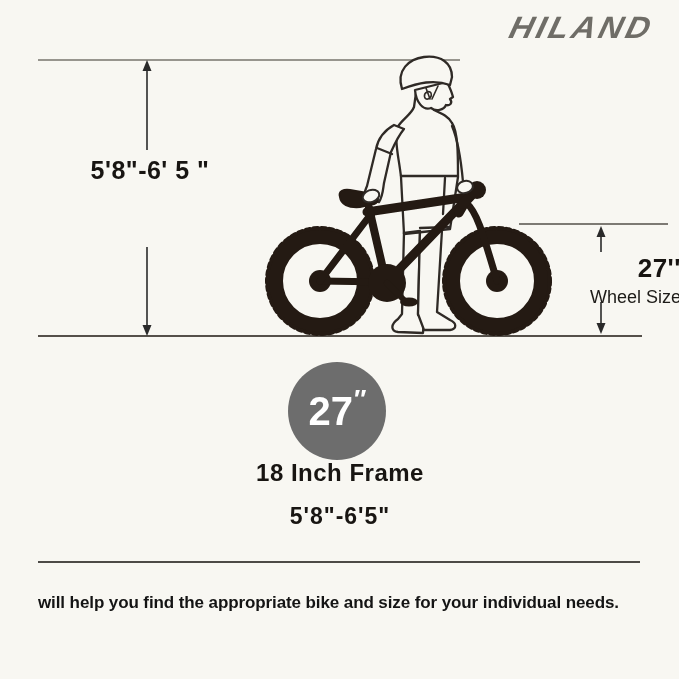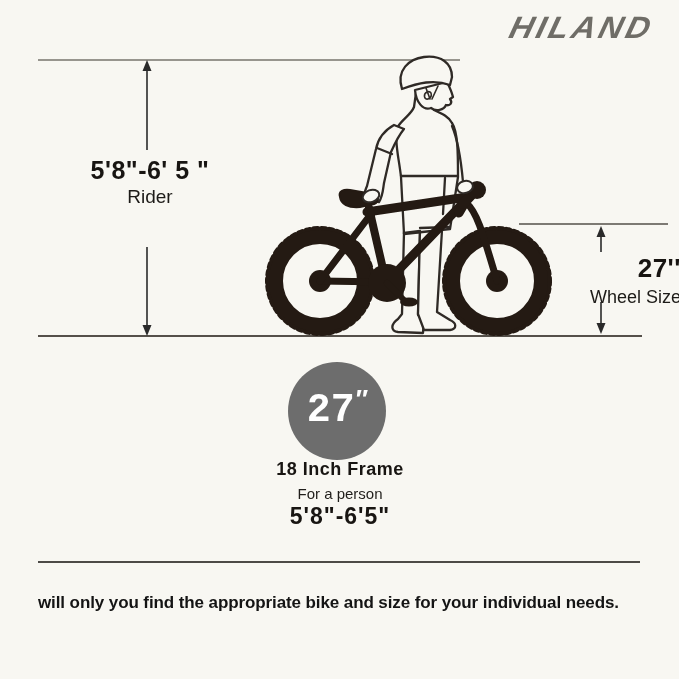--- a/index.html
+++ b/index.html
@@ -26,25 +26,25 @@
     position:absolute; left:557px; top:253px; width:124px; text-align:right;
   }
   .wheel-size-block .dim-value{font-size:26px;}
   .wheel-size-block .dim-label{font-size:18px; margin-top:2px;}
   .badge{
     position:absolute; left:288px; top:362px; width:98px; height:98px;
     border-radius:50%; background:#6d6d6d; color:#ffffff;
     display:flex; align-items:center; justify-content:center;
     font-weight:bold;
   }
-  .badge-number{font-size:40px; line-height:1;font-family:Liberation Mono, monospace;}
+  .badge-number{font-size:40px; line-height:1;}
   .badge-unit{font-size:26px; line-height:1; position:relative; top:-12px; left:1px;}
   .frame-title{
     position:absolute; left:190px; top:459px; width:300px; text-align:center;
-    font-size:18px; font-weight:bold; letter-spacing:0.5px;
+    font-size:24px; font-weight:bold; letter-spacing:0.5px;
   }
   .frame-sub{
     position:absolute; left:190px; top:485px; width:300px; text-align:center;
     font-size:15px; color:#201e1b;
   }
   .frame-range{
     position:absolute; left:190px; top:503px; width:300px; text-align:center;
     font-size:23px; font-weight:bold; letter-spacing:1px;
   }
   .divider{
@@ -128,35 +128,33 @@
     </g>
 
     <g fill="#f8f7f2" stroke="#2f2a26" stroke-width="2">
       <ellipse cx="371" cy="196" rx="8.5" ry="6" transform="rotate(-20 371 196)"></ellipse>
       <ellipse cx="465" cy="187" rx="8" ry="6" transform="rotate(-15 465 187)"></ellipse>
     </g>
   </svg>
 
   <div class="rider-height-block">
     <div class="dim-value">5'8"-6' 5 "</div>
-    <div class="dim-label">Rider</div>
   </div>
 
   <div class="wheel-size-block">
     <div class="dim-value">27''</div>
     <div class="dim-label">Wheel Size</div>
   </div>
 
   <div class="badge">
     <span class="badge-number">27</span>
     <span class="badge-unit">″</span>
   </div>
 
   <div class="frame-title">18 Inch Frame</div>
-  <div class="frame-sub">For a person</div>
   <div class="frame-range">5'8"-6'5"</div>
 
   <div class="divider"></div>
   <div class="disclaimer">
-    <div>will only you find the appropriate bike and size for your individual needs.</div>
+    <div>will help you find the appropriate bike and size for your individual needs.</div>
   </div>
 
 </div>
 
 </body></html>

